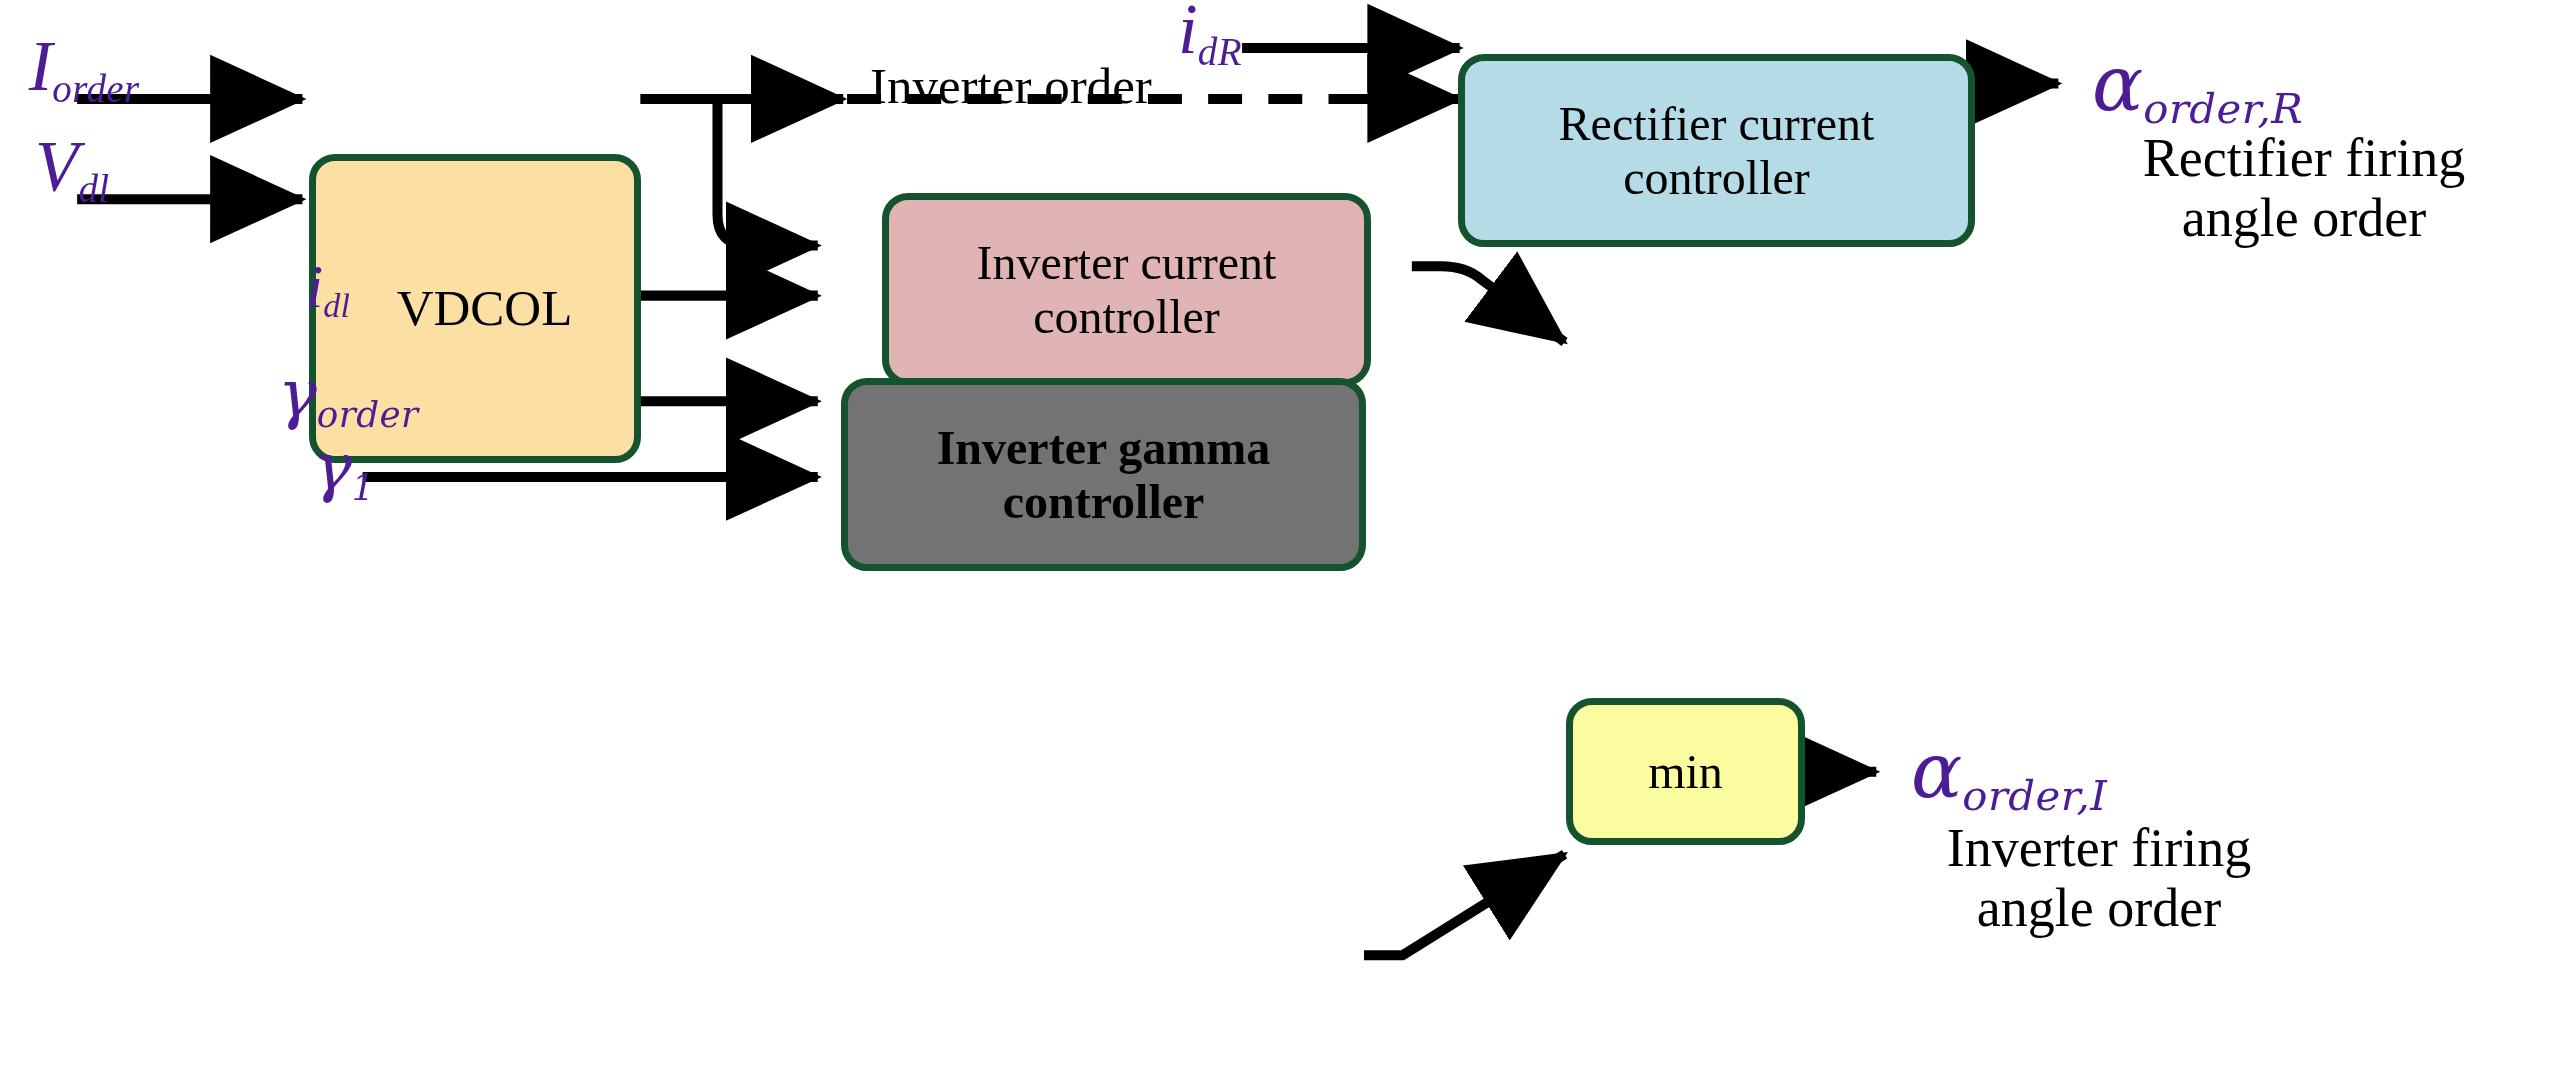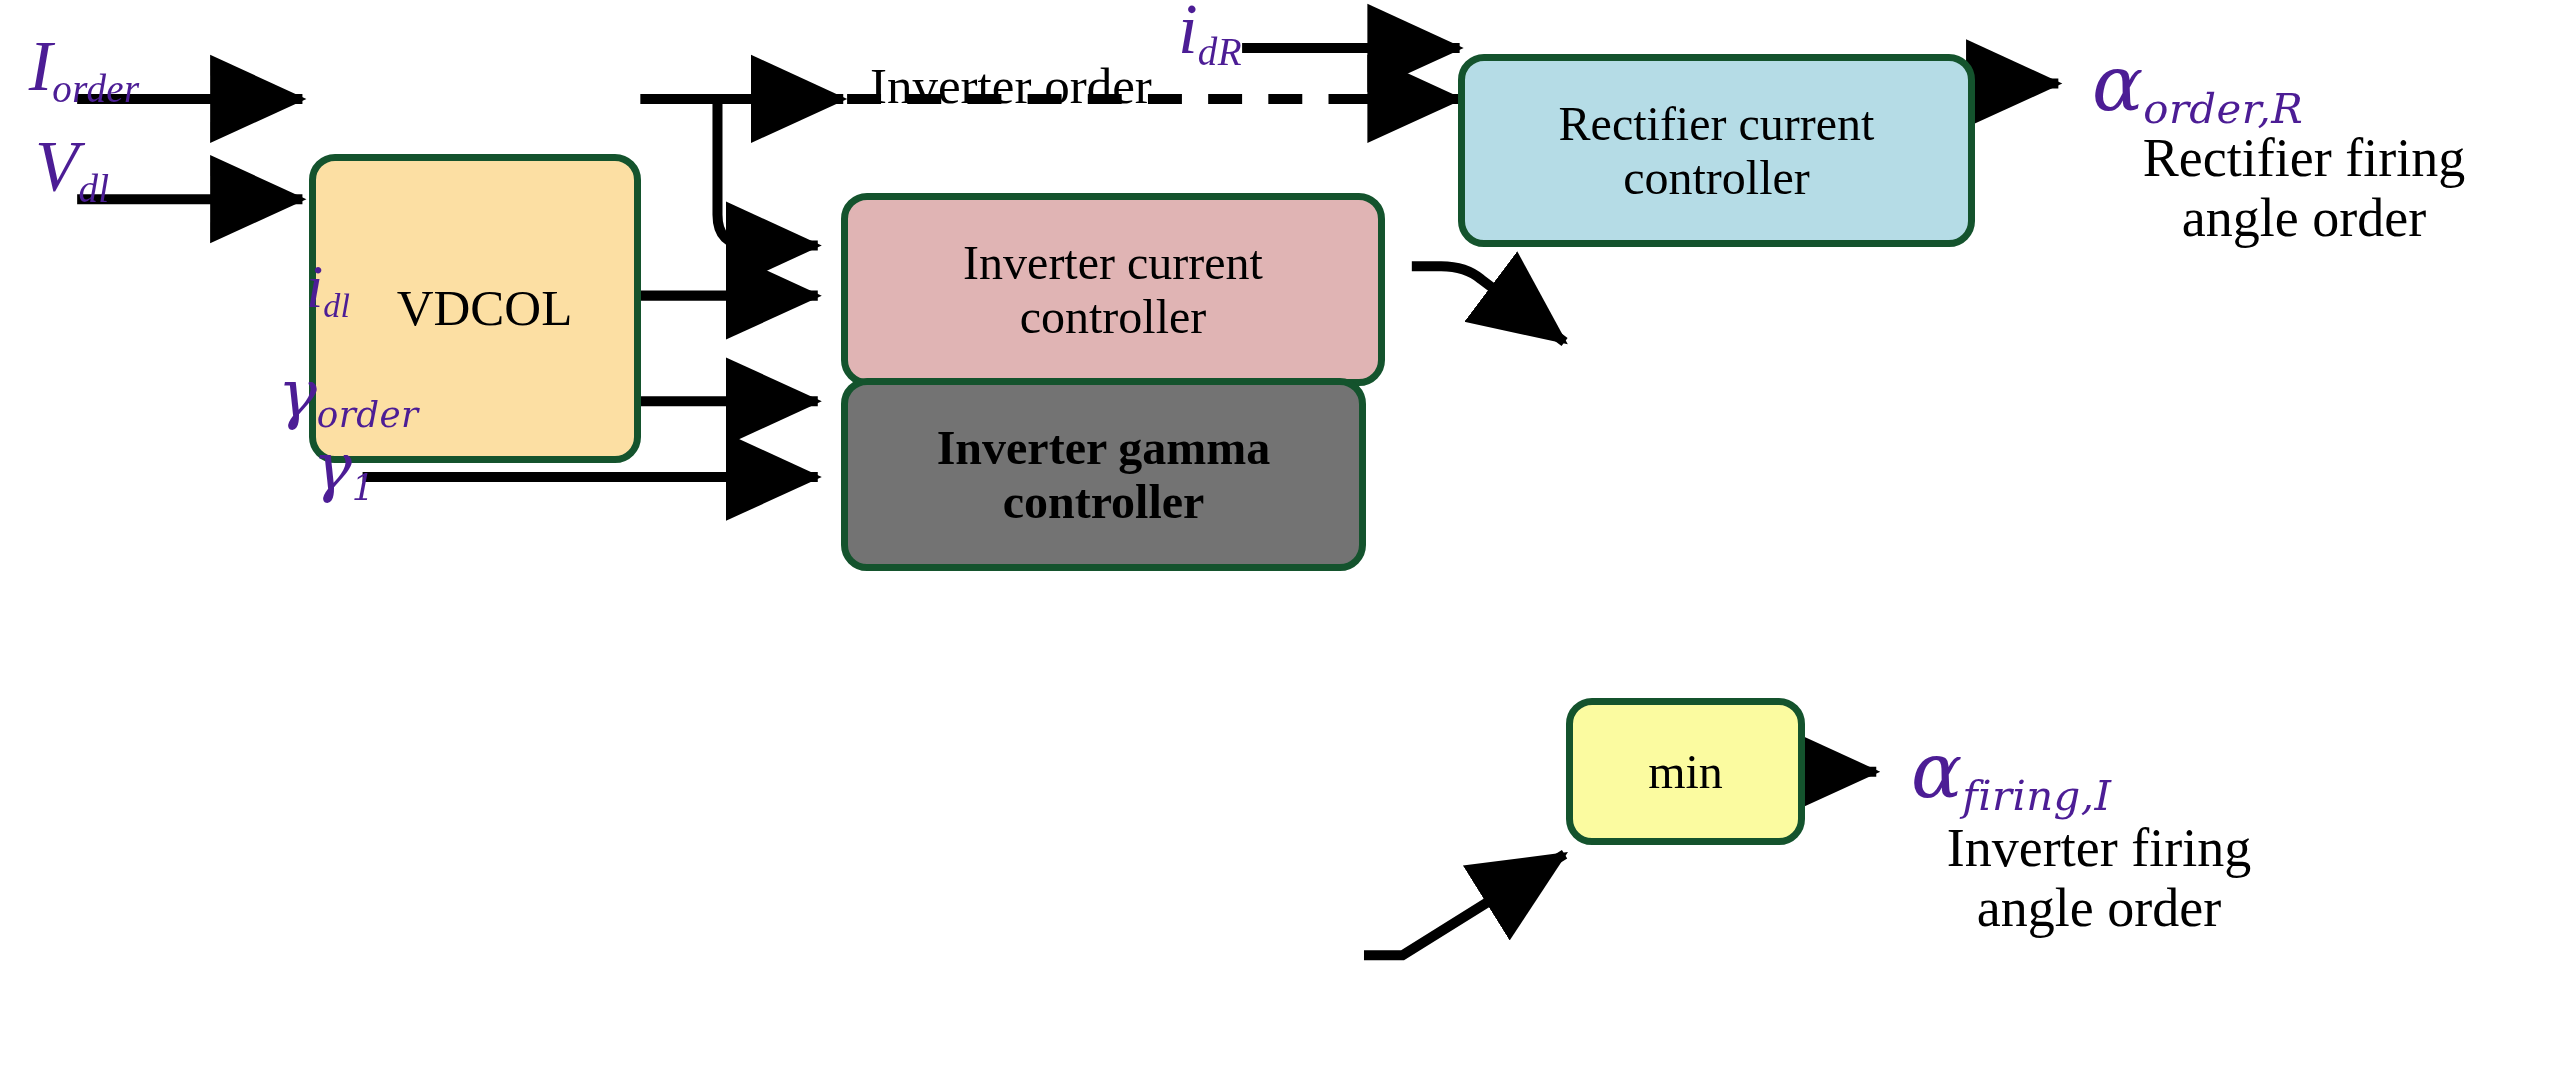--- a/index.html
+++ b/index.html
@@ -114,21 +114,21 @@
     <span class="lbl">VDCOL</span>
   </div>
 
   <div class="blk blk-rectcc" style="left:1458px; top:54px; width:517px; height:193px; font-size:48px;">
     <span class="lbl">
       <span>Rectifier current</span><br>
       <span>controller</span>
     </span>
   </div>
 
-  <div class="blk blk-invcc" style="left:841px; top:193px; width:544px; height:193px; font-size:48px;">
+  <div class="blk blk-invcc" style="left:882px; top:193px; width:489px; height:193px; font-size:48px;">
     <span class="lbl">
       <span>Inverter current</span><br>
       <span>controller</span>
     </span>
   </div>
 
   <div class="blk blk-invgc" style="left:841px; top:378px; width:525px; height:193px; font-size:48px;">
     <span class="lbl">
       <span>Inverter gamma</span><br>
       <span>controller</span>
@@ -168,21 +168,21 @@
   <div class="mathlbl greek" style="left:2071px; top:46px; font-size:76px;">
     <span>α</span><sub>order,R</sub>
   </div>
 
   <div class="plainlbl" style="left:2034px; top:128px; width:540px; font-size:54px;">
     <span>Rectifier firing</span><br>
     <span>angle order</span>
   </div>
 
   <div class="mathlbl greek" style="left:1890px; top:733px; font-size:76px;">
-    <span>α</span><sub>firing,I</sub>
+    <span>α</span><sub>order,I</sub>
   </div>
 
   <div class="plainlbl" style="left:1852px; top:818px; width:494px; font-size:54px;font-family:Liberation Serif, serif;">
     <span>Inverter firing</span><br>
     <span>angle order</span>
   </div>
 
 </div>
 
 

